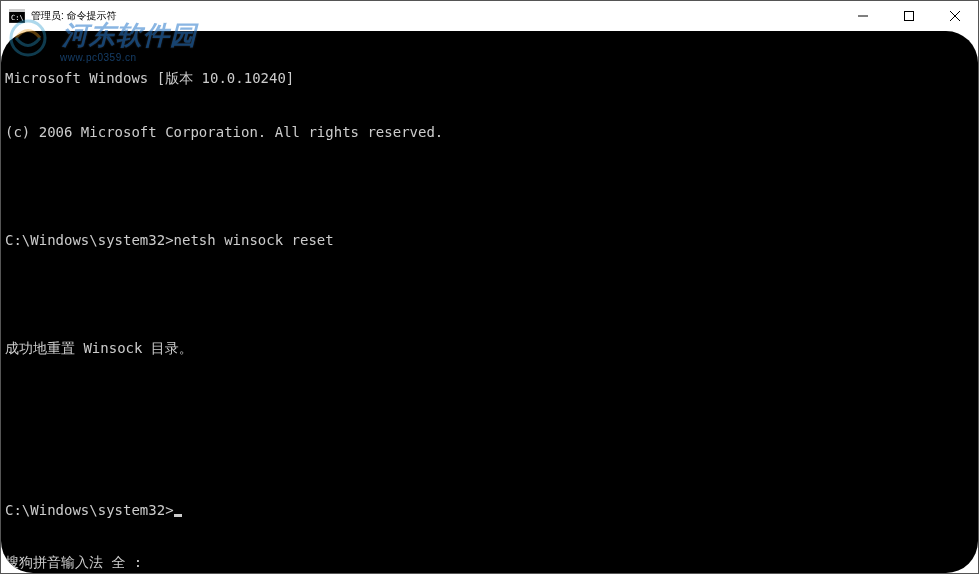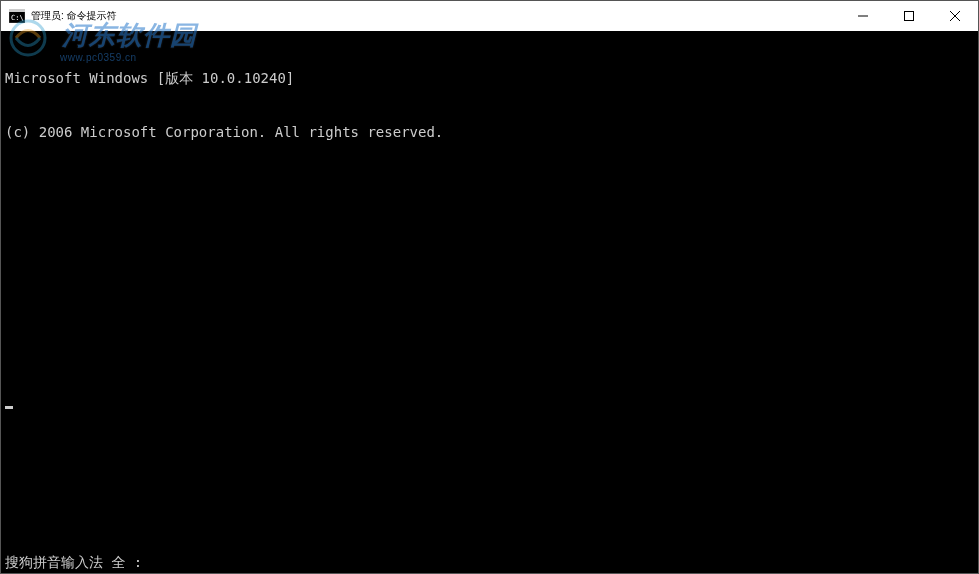--- a/index.html
+++ b/index.html
@@ -72,20 +72,21 @@
       flex: 1;
       background: #000000;
       color: #cccccc;
       font-family: "NSimSun", "SimSun", "Consolas", monospace;
       font-size: 14px;
       line-height: 18px;
       padding: 2px 4px;
       white-space: pre;
       position: relative;
       overflow: hidden;
+      border-radius: 32px;
     }
     .terminal-line {
       display: block;
       min-height: 18px;
     }
     .ime-status {
       position: absolute;
       bottom: 2px;
       left: 4px;
       color: #cccccc;
@@ -173,24 +174,26 @@
           <line x1="10" y1="0" x2="0" y2="10" stroke="#000" stroke-width="1"></line>
         </svg>
       </div>
     </div>
   </div>
 
   <div class="terminal">
     <span class="terminal-line">Microsoft Windows [版本 10.0.10240]</span>
     <span class="terminal-line">(c) 2006 Microsoft Corporation. All rights reserved.</span>
     <span class="terminal-line"></span>
-    <span class="terminal-line"></span>
-    <span class="terminal-line"></span>
-    <span class="terminal-line"></span>
-    <span class="terminal-line"><span class="cursor"></span></span>
+    <span class="terminal-line">C:\Windows\system32&gt;netsh winsock reset</span>
+    <span class="terminal-line"></span>
+    <span class="terminal-line">成功地重置 Winsock 目录。</span>
+    <span class="terminal-line"></span>
+    <span class="terminal-line"></span>
+    <span class="terminal-line"><span>C:\Windows\system32&gt;</span><span class="cursor"></span></span>
 
     <div class="ime-status">搜狗拼音输入法 全 :</div>
   </div>
 </div>
 
 <div class="watermark">
   <div class="watermark-icon">
     <svg viewBox="0 0 40 40">
       <circle cx="20" cy="20" r="17" fill="none" stroke="#2a9acc" stroke-width="3" opacity="0.7"></circle>
       <path d="M 8 20 Q 20 5 32 20" fill="none" stroke="#f0a020" stroke-width="3" opacity="0.7"></path>

